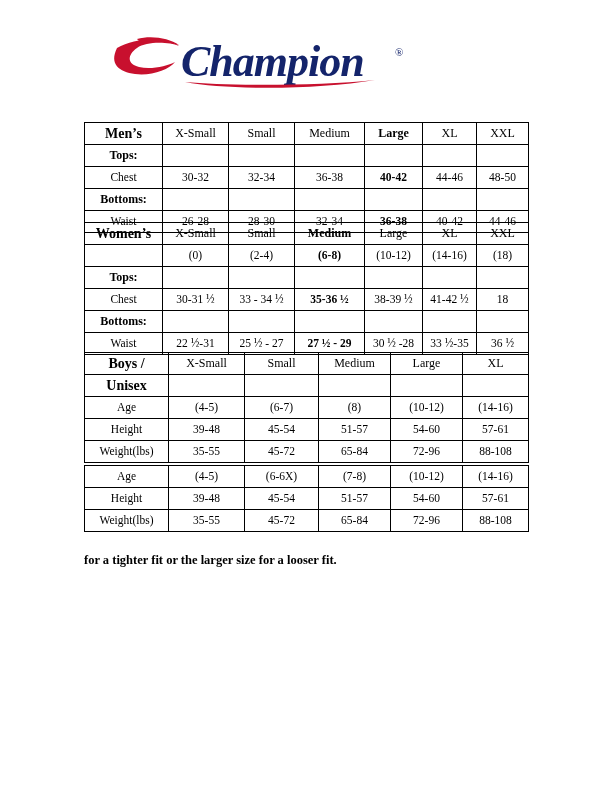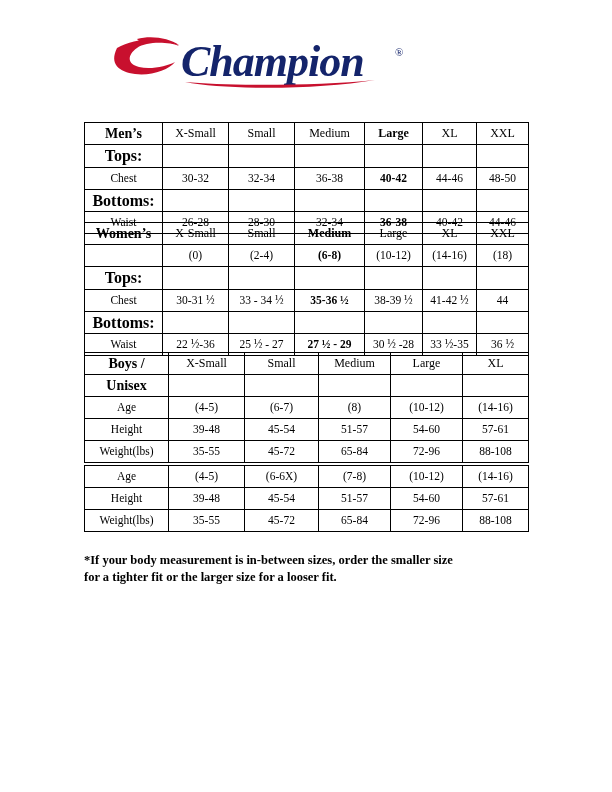--- a/index.html
+++ b/index.html
@@ -53,21 +53,21 @@
   td.cornerlabel {
     text-align: left;
     padding-left: 6px;
     font-weight: bold;
     font-size: 14px;
   }
   td.sectionlabel {
     text-align: left;
     padding-left: 6px;
     font-weight: bold;
-    font-size: 16px;
+    font-size: 12px;
   }
   td.hdr { font-size: 12px; }
   td.bold { font-weight: bold; }
 
   
   #table-mens { left: 84px; top: 122px; width: 444px; }
   #table-mens col.c0 { width: 78px; }
   #table-mens col.c1 { width: 66px; }
   #table-mens col.c2 { width: 66px; }
   #table-mens col.c3 { width: 70px; }
@@ -232,34 +232,34 @@
         <td></td>
         <td></td>
       </tr>
       <tr>
         <td class="rowlabel">Chest</td>
         <td>30-31 ½</td>
         <td>33 - 34 ½</td>
         <td class="bold">35-36 ½</td>
         <td>38-39 ½</td>
         <td>41-42 ½</td>
-        <td>44</td>
+        <td>18</td>
       </tr>
       <tr>
         <td class="sectionlabel">Bottoms:</td>
         <td></td>
         <td></td>
         <td></td>
         <td></td>
         <td></td>
         <td></td>
       </tr>
       <tr>
         <td class="rowlabel">Waist</td>
-        <td>22 ½-36</td>
+        <td>22 ½-31</td>
         <td>25 ½ - 27</td>
         <td class="bold">27 ½ - 29</td>
         <td>30 ½ -28</td>
         <td>33 ½-35</td>
         <td>36 ½</td>
       </tr>
     </tbody>
   </table>
 
   <table class="sz" id="table-boys">
@@ -346,17 +346,16 @@
         <td>35-55</td>
         <td>45-72</td>
         <td>65-84</td>
         <td>72-96</td>
         <td>88-108</td>
       </tr>
     </tbody>
   </table>
 
   <div class="footnote">
-    <div>*If your body measurement is in-between sizes, order the smaller size</div>
     <div>for a tighter fit or the larger size for a looser fit.</div>
   </div>
 
 </div>
 
 </body></html>

